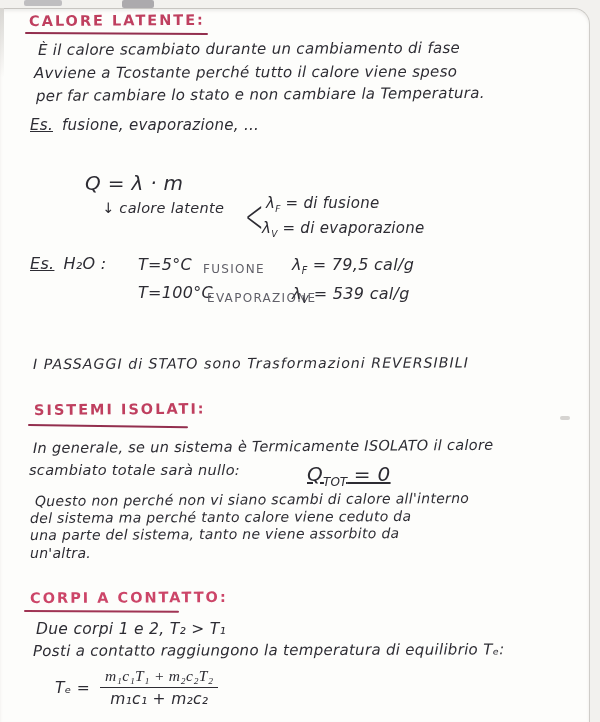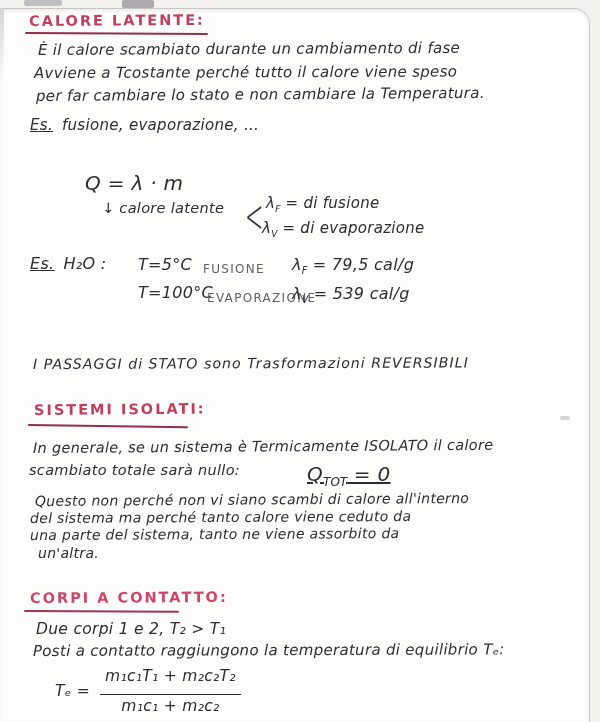--- a/index.html
+++ b/index.html
@@ -64,21 +64,21 @@
     color: #616069;
   }
   sub { font-size: .6em; letter-spacing: 0; }
   .big { font-size: 20px; }
   .brace {
     font-size: 26px; font-weight: 300;
     transform: scaleY(1.75) scaleX(.85);
     transform-origin: left center;
   }
   .frac { display: inline-block; vertical-align: middle; text-align: center; margin-left: 10px; }
-  .frac .num { display: block; padding: 0 5px 9px 5px; border-bottom: 1.7px solid #2d2c33; }
+  .frac .num { display: block; padding: 0 5px 2px 5px; border-bottom: 1.7px solid #2d2c33; font-family: Liberation Serif, serif; }
   .frac .den { display: block; padding-top: 2px; }
   .caps-mix { letter-spacing: 1px; font-size: 14.2px; }
 </style>
 </head>
 <body>
 
 <div class="scan">
   <div class="paper"></div>
   <div class="left-shade"></div>
   <div class="smudge s1"></div>
@@ -127,21 +127,21 @@
 
   <div class="line hand" style="left:33px; top:440px; font-size:14.5px; transform:rotate(-.4deg);">In generale, se un sistema è Termicamente ISOLATO il calore</div>
   <div class="line hand" style="left:29px; top:462px; font-size:14.5px;">scambiato totale sarà nullo:</div>
   <div class="line hand" style="left:307px; top:462px; font-size:20px;text-decoration:underline;">
     <span>Q</span><sub>TOT</sub><span> = 0</span>
   </div>
 
   <div class="line hand" style="left:35px; top:493px; font-size:14px; transform:rotate(-.4deg);">Questo non perché non vi siano scambi di calore all'interno</div>
   <div class="line hand" style="left:30px; top:510px; font-size:14px; transform:rotate(-.3deg);">del sistema ma perché tanto calore viene ceduto da</div>
   <div class="line hand" style="left:30px; top:527px; font-size:14px; transform:rotate(-.3deg);">una parte del sistema, tanto ne viene assorbito da</div>
-  <div class="line hand" style="left:38px; top:545px; font-size:14px;">un'altra.</div>
+  <div class="line hand" style="left:30px; top:545px; font-size:14px;">un'altra.</div>
 
   <div class="heading" style="left:30px; top:590px; color:#cc4568; transform:rotate(-.3deg);">CORPI A CONTATTO:</div>
   <div class="rule" style="left:24px; top:610px; width:155px; background:#a03454; transform:rotate(.3deg);"></div>
 
   <div class="line hand" style="left:36px; top:620px; font-size:15.5px;">Due corpi 1 e 2,  T₂ &gt; T₁</div>
   <div class="line hand" style="left:33px; top:642px; transform:rotate(-.2deg);">Posti a contatto raggiungono la temperatura di equilibrio Tₑ:</div>
 
   <div class="formula-row hand" style="left:55px; top:667px; font-size:15.5px;">
     <span style="vertical-align:middle;">Tₑ =</span><span class="frac"><span class="num">m₁c₁T₁ + m₂c₂T₂</span><span class="den">m₁c₁ + m₂c₂</span></span>
   </div>

